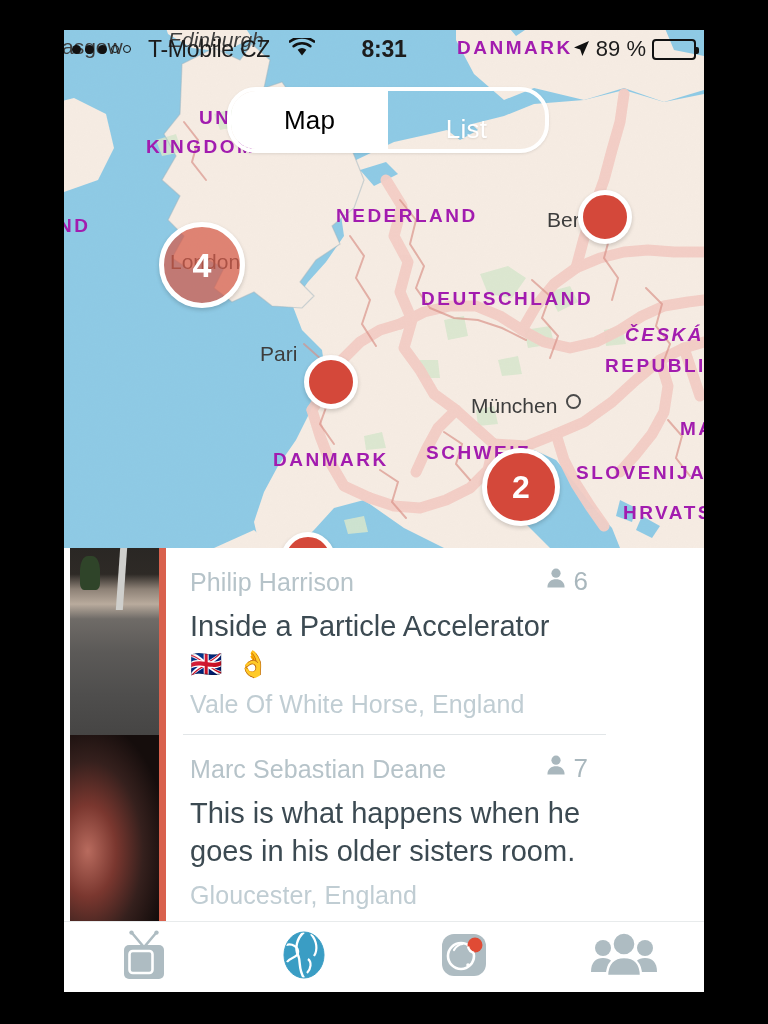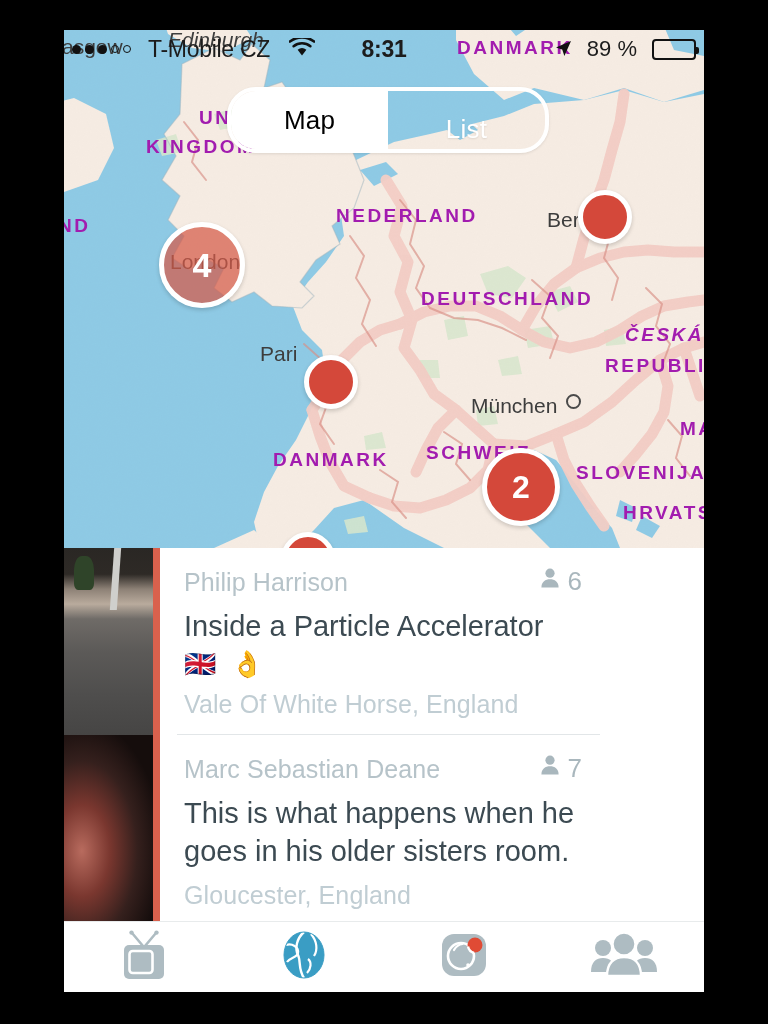--- a/index.html
+++ b/index.html
@@ -30,21 +30,21 @@
   .dots { display: flex; align-items: center; gap: 4px; }
   .dot { width: 9px; height: 9px; border-radius: 50%; background: #111; }
   .dot.hollow { background: transparent; border: 1.6px solid #111; width: 6px; height: 6px;}
   .carrier { font-size: 23px; letter-spacing: -0.3px; }
   .wifi { margin-left: 2px; }
   .sb-center {
     position: absolute; left: 0; right: 0; text-align: center;
     font-size: 23px; font-weight: bold; letter-spacing: -0.2px;
   }
   .sb-right {
-    margin-left: auto; display: flex; align-items: center; gap: 15px; margin-right: 8px;
+    margin-left: auto; display: flex; align-items: center; gap: 6px; margin-right: 8px;
   }
   .batt-pct { font-size: 22px; }
   .battery {
     width: 44px; height: 21px; border: 2px solid #111; border-radius: 4px;
     position: relative; padding: 2px; box-sizing: border-box;
   }
   .battery::after {
     content: ""; position: absolute; right: -5px; top: 6px;
     width: 3px; height: 7px; background: #111; border-radius: 0 2px 2px 0;
   }
@@ -108,21 +108,21 @@
     flex: 1;
     display: flex; align-items: center; justify-content: center;
     font-size: 26px;
     letter-spacing: 0.2px;
   }
   .seg.active { background: #ffffff; color: #000000; }
   .seg.inactive { background: transparent; color: #ffffff; text-shadow: 0 1px 2px rgba(0,0,0,0.10); margin-top: 19px; }
 
   
   .list {
-    position: absolute; left: 0; top: 518px;
+    position: absolute; left: 6px; top: 518px;
     width: 536px; height: 374px;
     background: #15803d;
     overflow: hidden;
   }
   .row { position: relative; height: 187px; display: flex; background: #fff; }
   .thumb { width: 89px; height: 100%; background-size: cover; background-position: center; position: relative; flex: 0 0 89px;}
   .thumb.t1 {
     background:
       linear-gradient(to bottom,
         #2a2724 0%, #2e2a26 14%,

